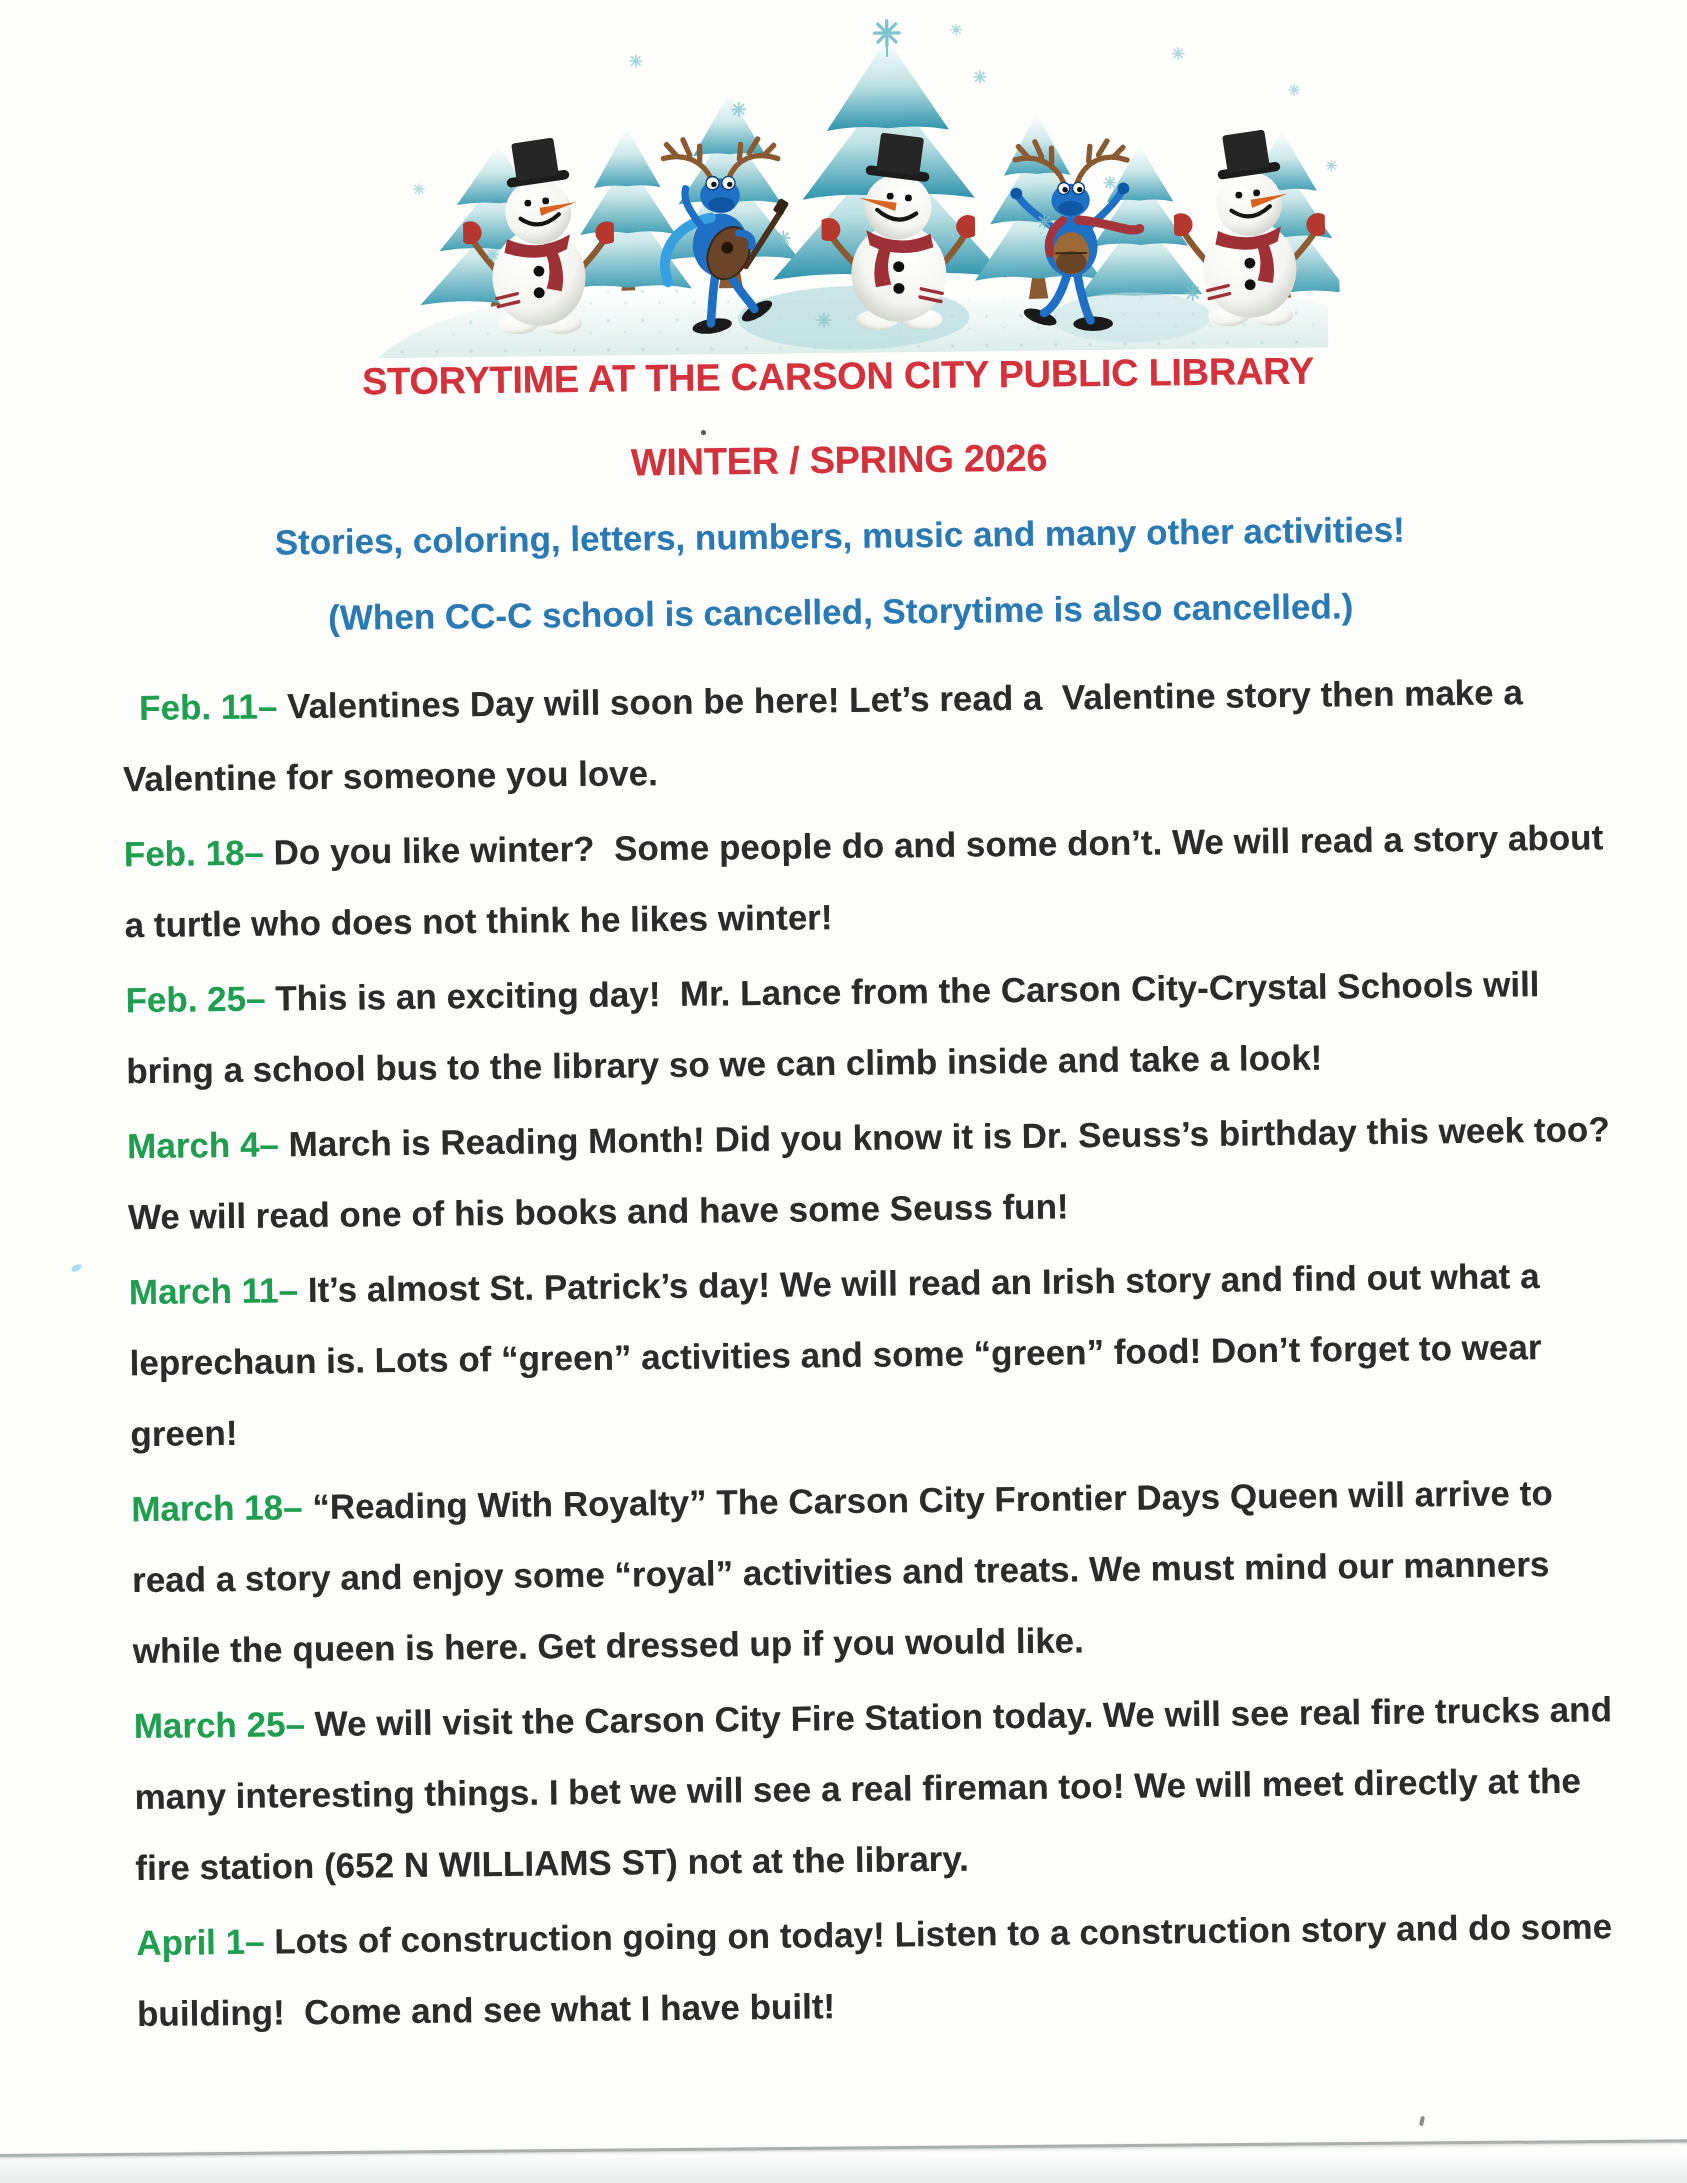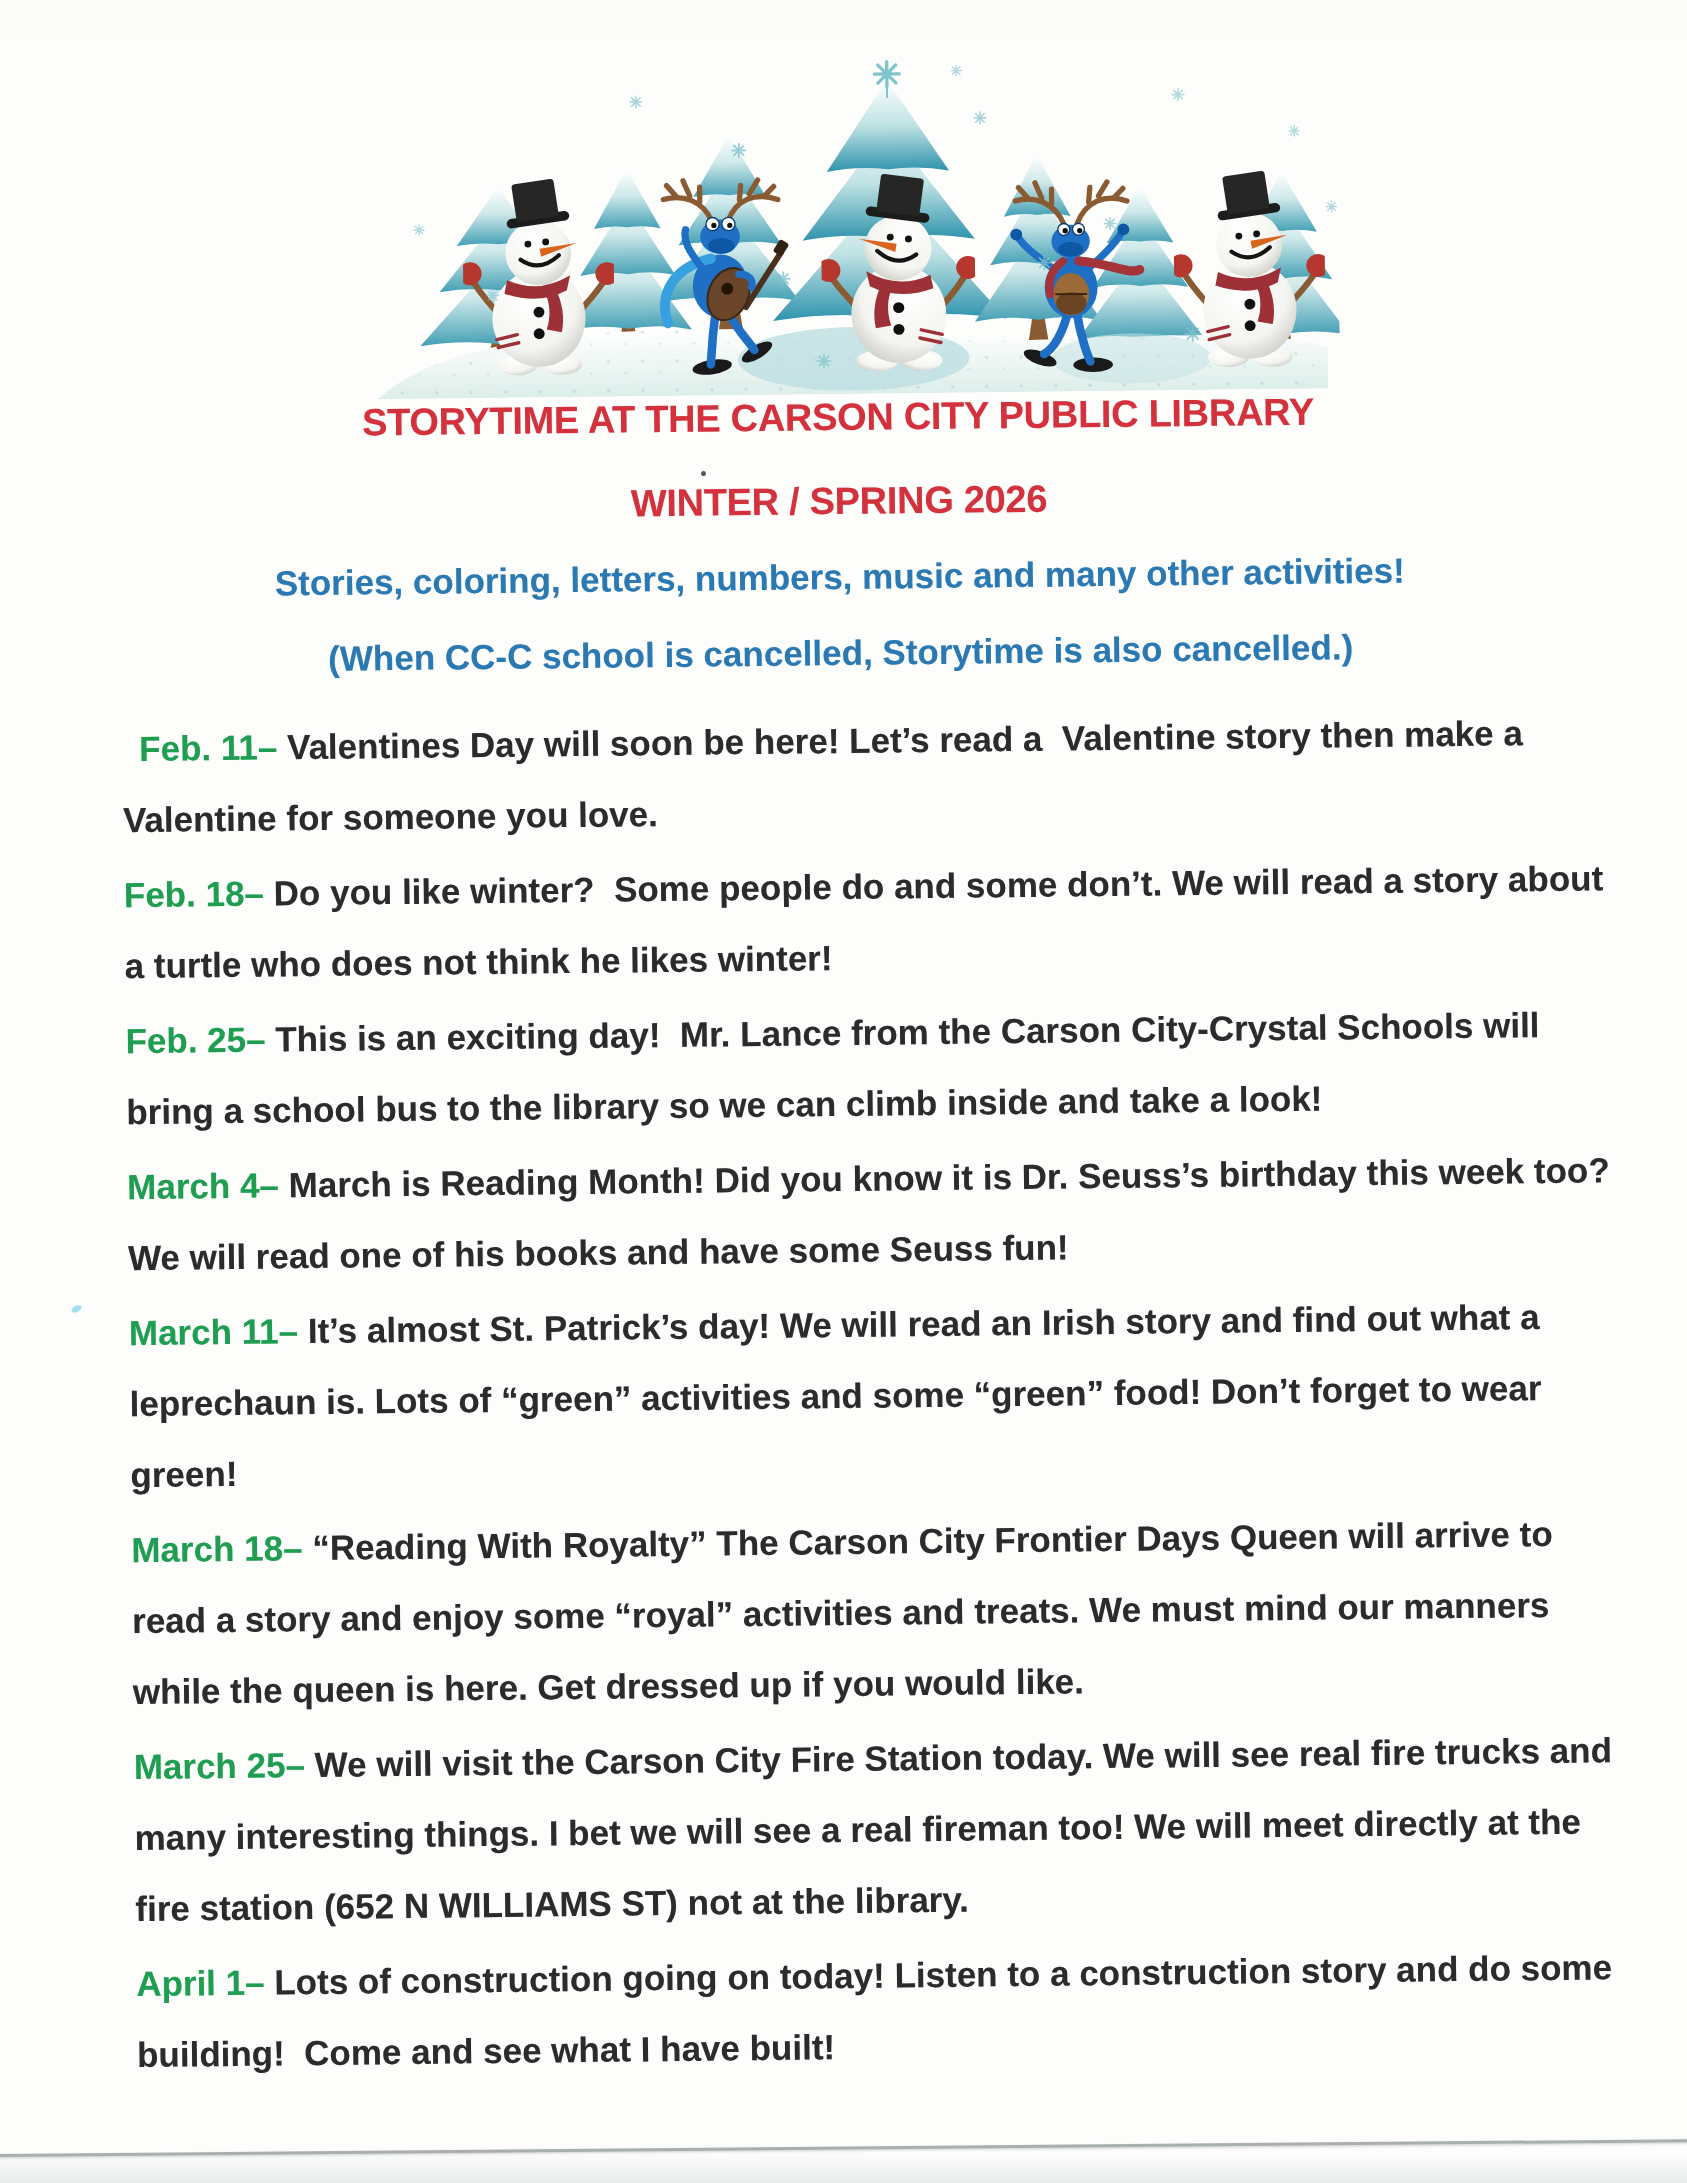--- a/index.html
+++ b/index.html
@@ -1,21 +1,21 @@
 <!DOCTYPE html>
 <html style="font-size:10.6px"><head>
 <meta charset="utf-8">
 <style>
   html,body{margin:0;padding:0;}
   body{
     width:1687px;height:2183px;position:relative;overflow:hidden;
     background:#fcfcfb;
     font-family:"Liberation Sans", sans-serif;
   }
-  .page{position:absolute;inset:0;background:#fdfdfc;margin-top:41px;}
+  .page{position:absolute;inset:0;background:#fdfdfc;}
   .content{
     position:absolute;inset:0;
     transform:rotate(-0.65deg);
     transform-origin:844px 860px;
   }
   .illustration{
     display:block;width:979px;height:334px;
     position:absolute;top:18.5px;left:367px;
   }
   h1,h2,p{margin:0;font-weight:bold;}

